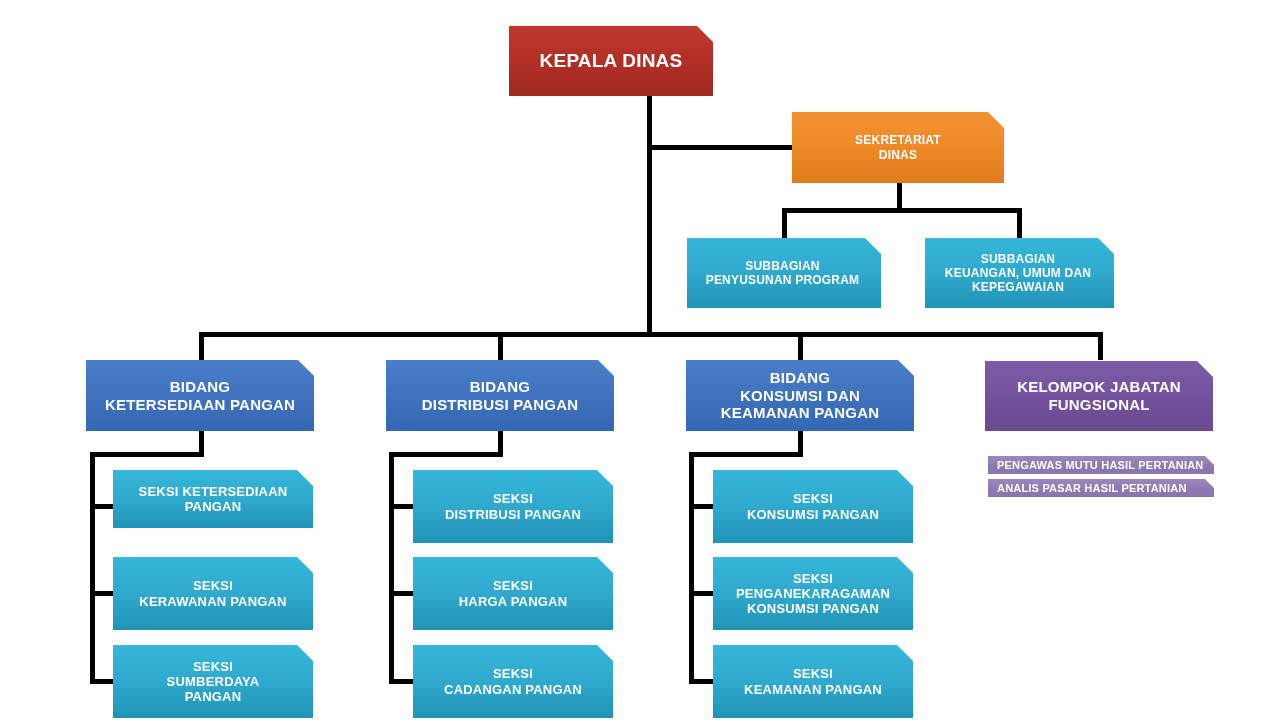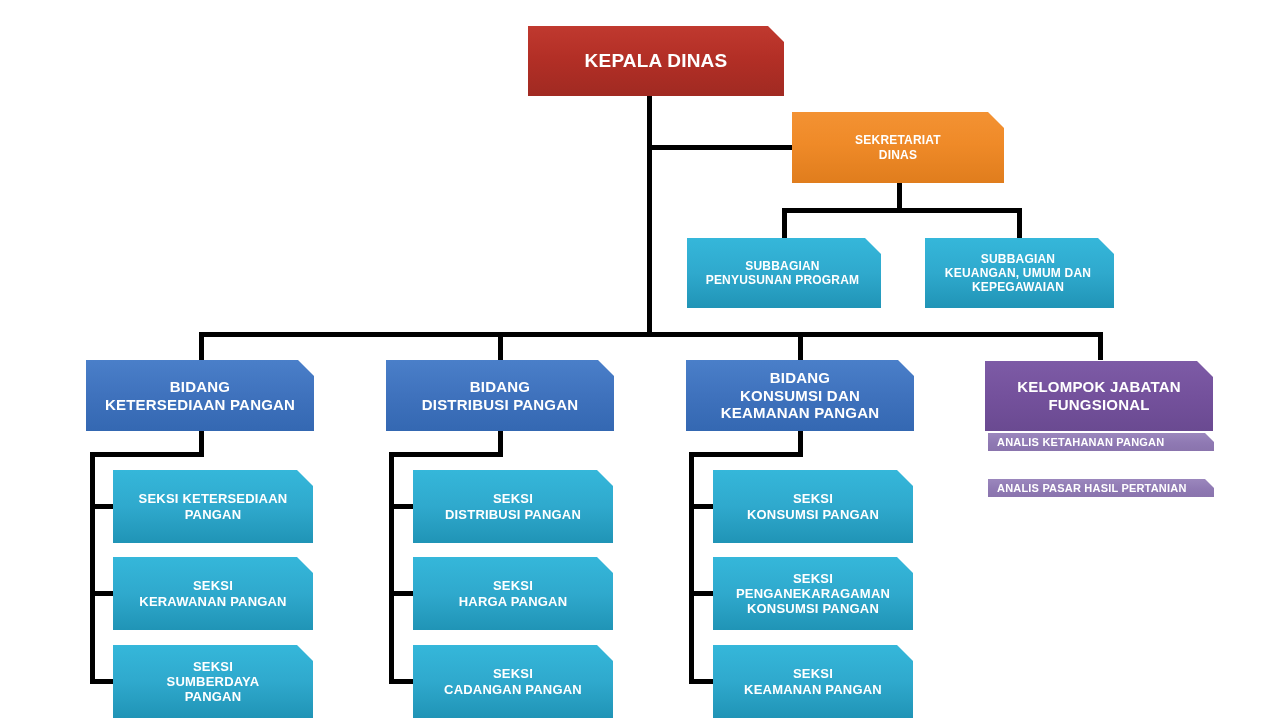--- a/index.html
+++ b/index.html
@@ -116,21 +116,21 @@
   <div class="line" style="left:389px; top:591px; width:35px; height:5px;"></div>
   <div class="line" style="left:389px; top:679px; width:35px; height:5px;"></div>
 
   <div class="line" style="left:798px; top:431px; width:5px; height:26px;"></div>
   <div class="line" style="left:689px; top:452px; width:114px; height:5px;"></div>
   <div class="line" style="left:689px; top:452px; width:5px; height:232px;"></div>
   <div class="line" style="left:689px; top:504px; width:35px; height:5px;"></div>
   <div class="line" style="left:689px; top:591px; width:35px; height:5px;"></div>
   <div class="line" style="left:689px; top:679px; width:35px; height:5px;"></div>
 
-  <div class="node n-red t-head" style="left:528px; top:26px; width:256px; height:70px;">
+  <div class="node n-red t-head" style="left:509px; top:26px; width:204px; height:70px;">
     <span>KEPALA DINAS</span>
   </div>
 
   <div class="node n-orange t-sek" style="left:792px; top:112px; width:212px; height:71px;">
     <span>SEKRETARIAT
 DINAS</span>
   </div>
 
   <div class="node n-teal t-sub" style="left:687px; top:238px; width:194px; height:70px;">
     <span>SUBBAGIAN
@@ -157,28 +157,28 @@
     <span>BIDANG
 KONSUMSI DAN
 KEAMANAN PANGAN</span>
   </div>
 
   <div class="node n-purple t-kjf" style="left:985px; top:361px; width:228px; height:70px;">
     <span>KELOMPOK JABATAN
 FUNGSIONAL</span>
   </div>
 
-  <div class="node n-lilac t-fn" style="left:988px; top:433px; width:226px; height:18px;">
-    <span>ANALIS KETAHANAN PANGAN</span>
+  <div class="node n-lilac t-fn" style="left:988px; top:456px; width:226px; height:18px;">
+    <span>PENGAWAS MUTU HASIL PERTANIAN</span>
   </div>
   <div class="node n-lilac t-fn" style="left:988px; top:479px; width:226px; height:18px;">
     <span>ANALIS PASAR HASIL PERTANIAN</span>
   </div>
 
-  <div class="node n-teal t-seksi" style="left:113px; top:470px; width:200px; height:73px;">
+  <div class="node n-teal t-seksi" style="left:113px; top:470px; width:200px; height:58px;">
     <span>SEKSI KETERSEDIAAN
 PANGAN</span>
   </div>
   <div class="node n-teal t-seksi" style="left:113px; top:557px; width:200px; height:73px;">
     <span>SEKSI
 KERAWANAN PANGAN</span>
   </div>
   <div class="node n-teal t-seksi" style="left:113px; top:645px; width:200px; height:73px;">
     <span>SEKSI
 SUMBERDAYA

